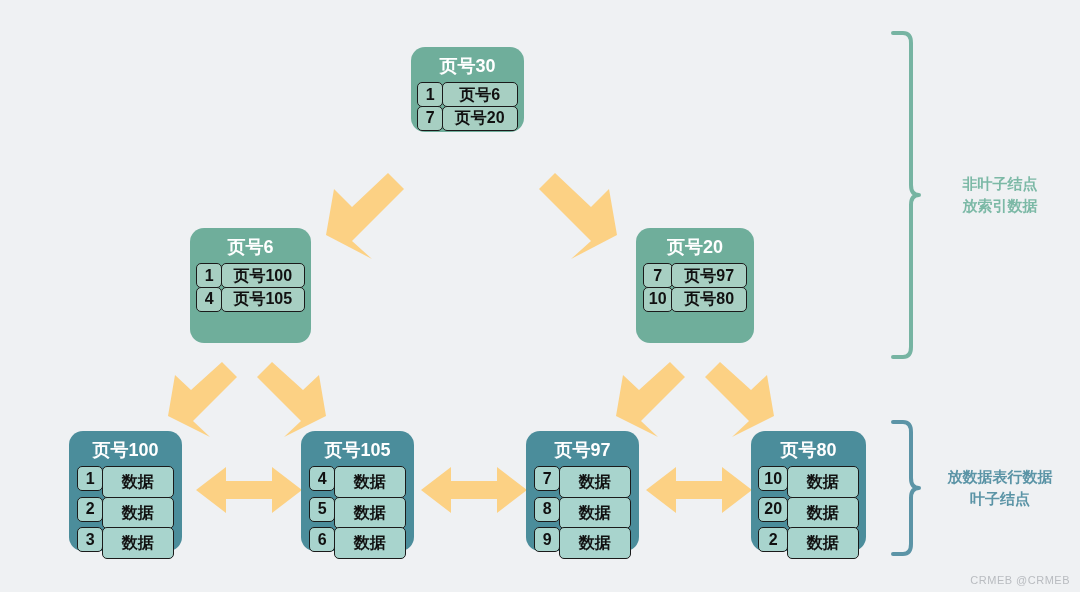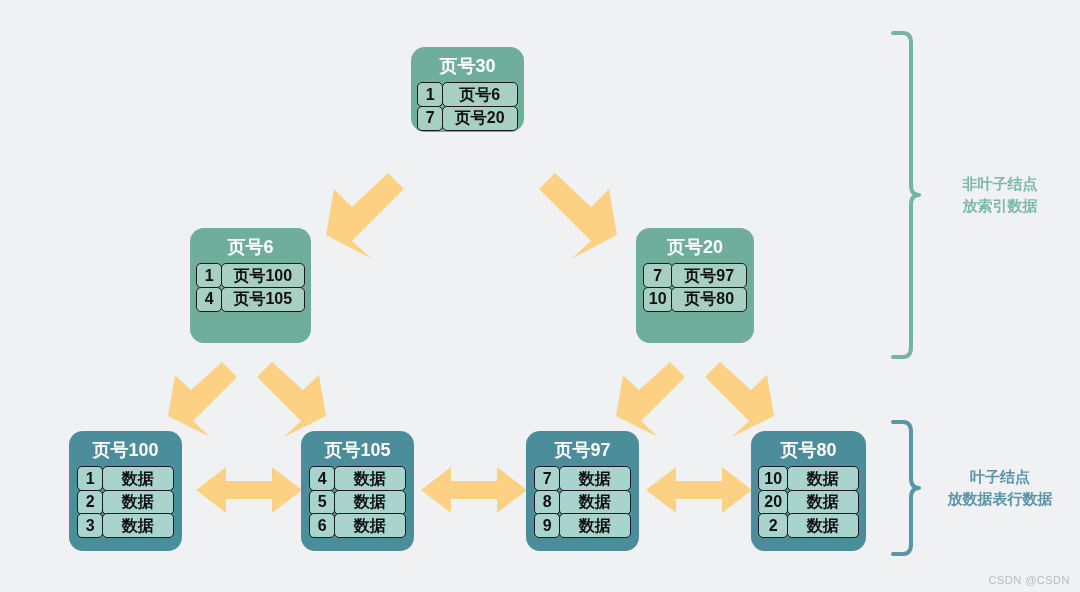--- a/index.html
+++ b/index.html
@@ -71,21 +71,21 @@
   }
   .node.leaf .cell { background: #a8d4cd; }
 
   .cell.key {
     width: 26px;
     height: 25px;
     margin-right: -1.5px;
   }
   .cell.val-sm { width: 76px; height: 25px; }   
   .cell.val-md { width: 84px; height: 25px; }   
-  .cell.val-dt { width: 72px; height: 25px; }   
+  .cell.val-dt { width: 72px; height: 32px; }   
   .cell.key-w  { width: 30px; height: 25px; margin-right: -1.5px; }
 
   
   #arrows {
     position: absolute;
     left: 0; top: 0;
     width: 1080px; height: 592px;
     pointer-events: none;
   }
 
@@ -274,19 +274,19 @@
       </div>
     </div>
   </div>
 
   <div class="annot green" style="left:930px; top:173px; width:140px;font-family:Liberation Serif, serif;">
     <div>非叶子结点</div>
     <div>放索引数据</div>
   </div>
 
   <div class="annot blue" style="left:920px; top:466px; width:160px;">
+    <div>放数据表行数据</div>
     <div>叶子结点</div>
-    <div>放数据表行数据</div>
-  </div>
-
-  <div class="watermark">CSDN @CSDN</div>
+  </div>
+
+  <div class="watermark">CRMEB @CRMEB</div>
 
 </div>
 
 </body></html>

